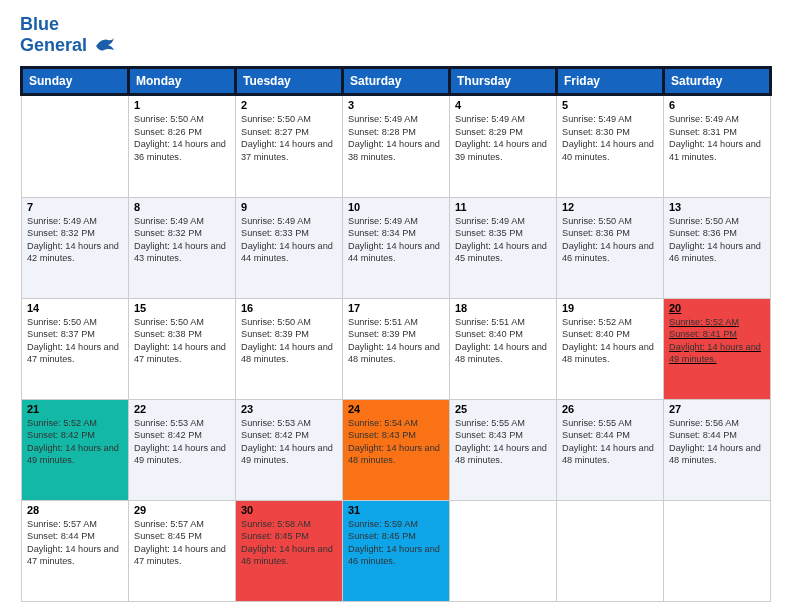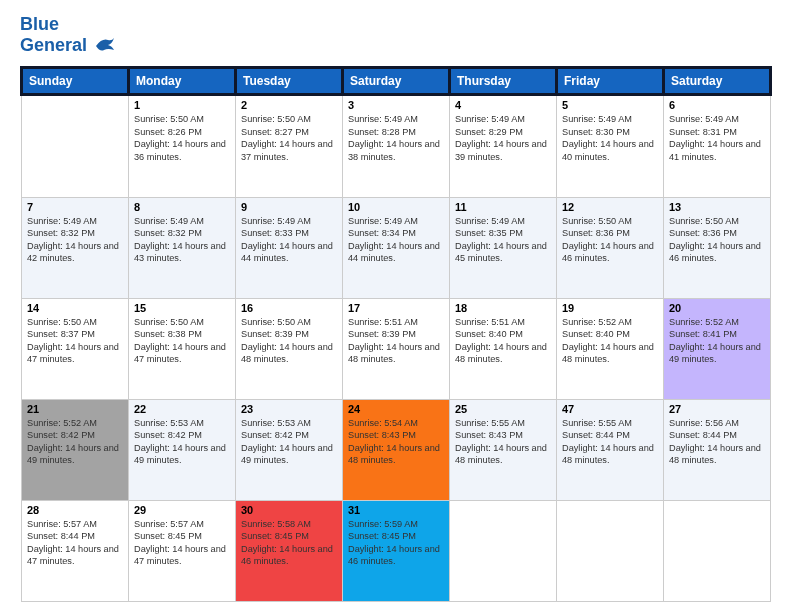--- a/index.html
+++ b/index.html
@@ -194,48 +194,48 @@
             <div class="day-info">Sunrise: 5:51 AM<br>Sunset: 8:39 PM<br>Daylight: 14 hours and 48 minutes.</div>
           </td>
           <td style="background-color: rgb(255, 255, 255);">
             <div class="day-num">18</div>
             <div class="day-info">Sunrise: 5:51 AM<br>Sunset: 8:40 PM<br>Daylight: 14 hours and 48 minutes.</div>
           </td>
           <td style="background-color: rgb(255, 255, 255);">
             <div class="day-num">19</div>
             <div class="day-info">Sunrise: 5:52 AM<br>Sunset: 8:40 PM<br>Daylight: 14 hours and 48 minutes.</div>
           </td>
-          <td style="background-color: #c4b5fd;">
+          <td style="background-color: #ef4444; text-decoration: underline;">
             <div class="day-num">20</div>
             <div class="day-info">Sunrise: 5:52 AM<br>Sunset: 8:41 PM<br>Daylight: 14 hours and 49 minutes.</div>
           </td>
         </tr>
         <tr style="background-color: rgb(240, 244, 250);">
-          <td style="background-color: #a3a3a3;">
+          <td style="background-color: #14b8a6;">
             <div class="day-num">21</div>
             <div class="day-info">Sunrise: 5:52 AM<br>Sunset: 8:42 PM<br>Daylight: 14 hours and 49 minutes.</div>
           </td>
           <td style="background-color: rgb(240, 244, 250);">
             <div class="day-num">22</div>
             <div class="day-info">Sunrise: 5:53 AM<br>Sunset: 8:42 PM<br>Daylight: 14 hours and 49 minutes.</div>
           </td>
           <td style="background-color: rgb(240, 244, 250);">
             <div class="day-num">23</div>
             <div class="day-info">Sunrise: 5:53 AM<br>Sunset: 8:42 PM<br>Daylight: 14 hours and 49 minutes.</div>
           </td>
           <td style="background-color: #f97316;">
             <div class="day-num">24</div>
             <div class="day-info">Sunrise: 5:54 AM<br>Sunset: 8:43 PM<br>Daylight: 14 hours and 48 minutes.</div>
           </td>
           <td style="background-color: rgb(240, 244, 250);">
             <div class="day-num">25</div>
             <div class="day-info">Sunrise: 5:55 AM<br>Sunset: 8:43 PM<br>Daylight: 14 hours and 48 minutes.</div>
           </td>
           <td style="background-color: rgb(240, 244, 250);">
-            <div class="day-num">47</div>
+            <div class="day-num">26</div>
             <div class="day-info">Sunrise: 5:55 AM<br>Sunset: 8:44 PM<br>Daylight: 14 hours and 48 minutes.</div>
           </td>
           <td style="background-color: rgb(240, 244, 250);">
             <div class="day-num">27</div>
             <div class="day-info">Sunrise: 5:56 AM<br>Sunset: 8:44 PM<br>Daylight: 14 hours and 48 minutes.</div>
           </td>
         </tr>
         <tr style="background-color: rgb(255, 255, 255);">
           <td style="background-color: rgb(255, 255, 255);">
             <div class="day-num">28</div>

